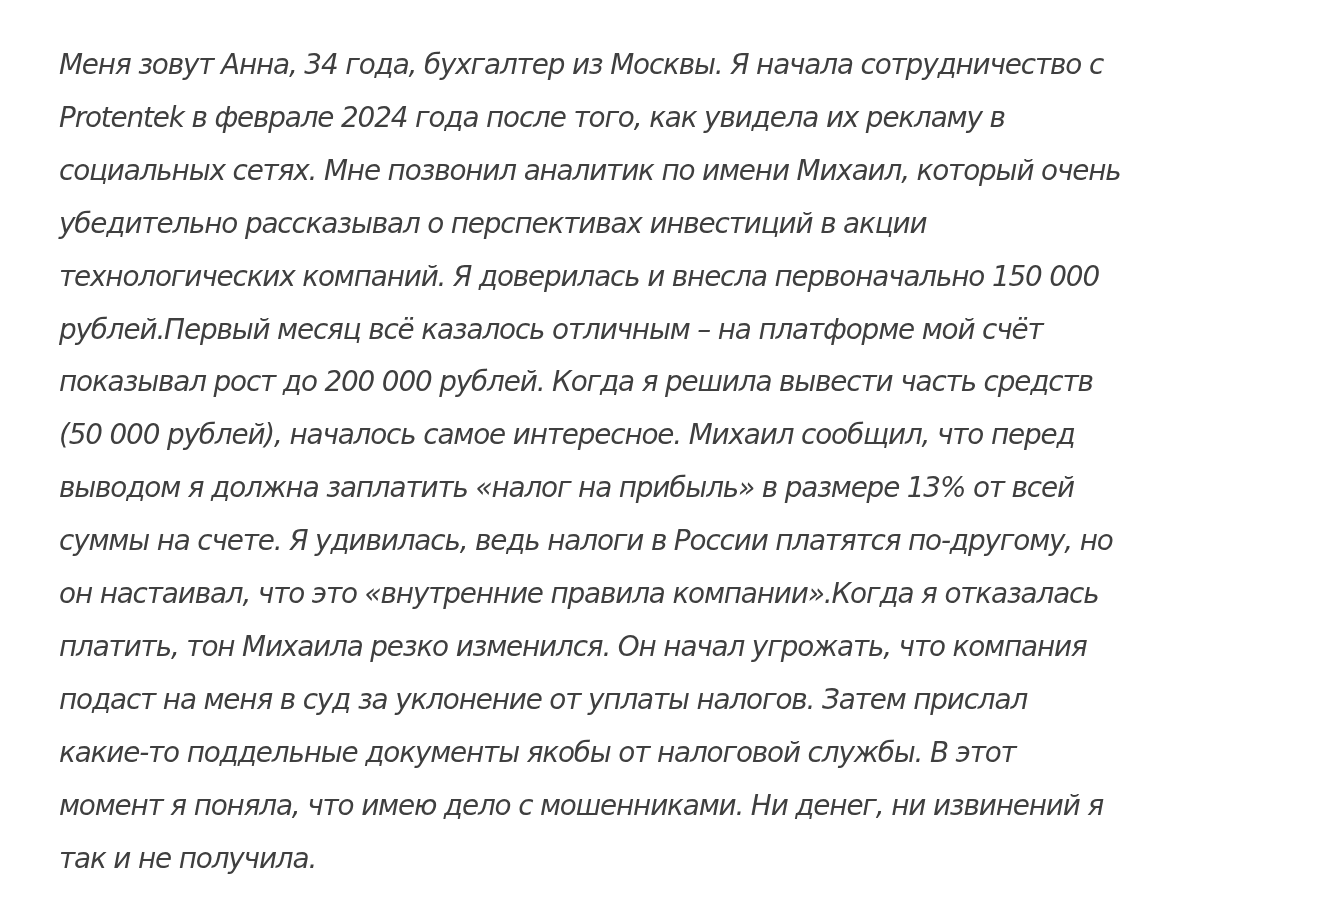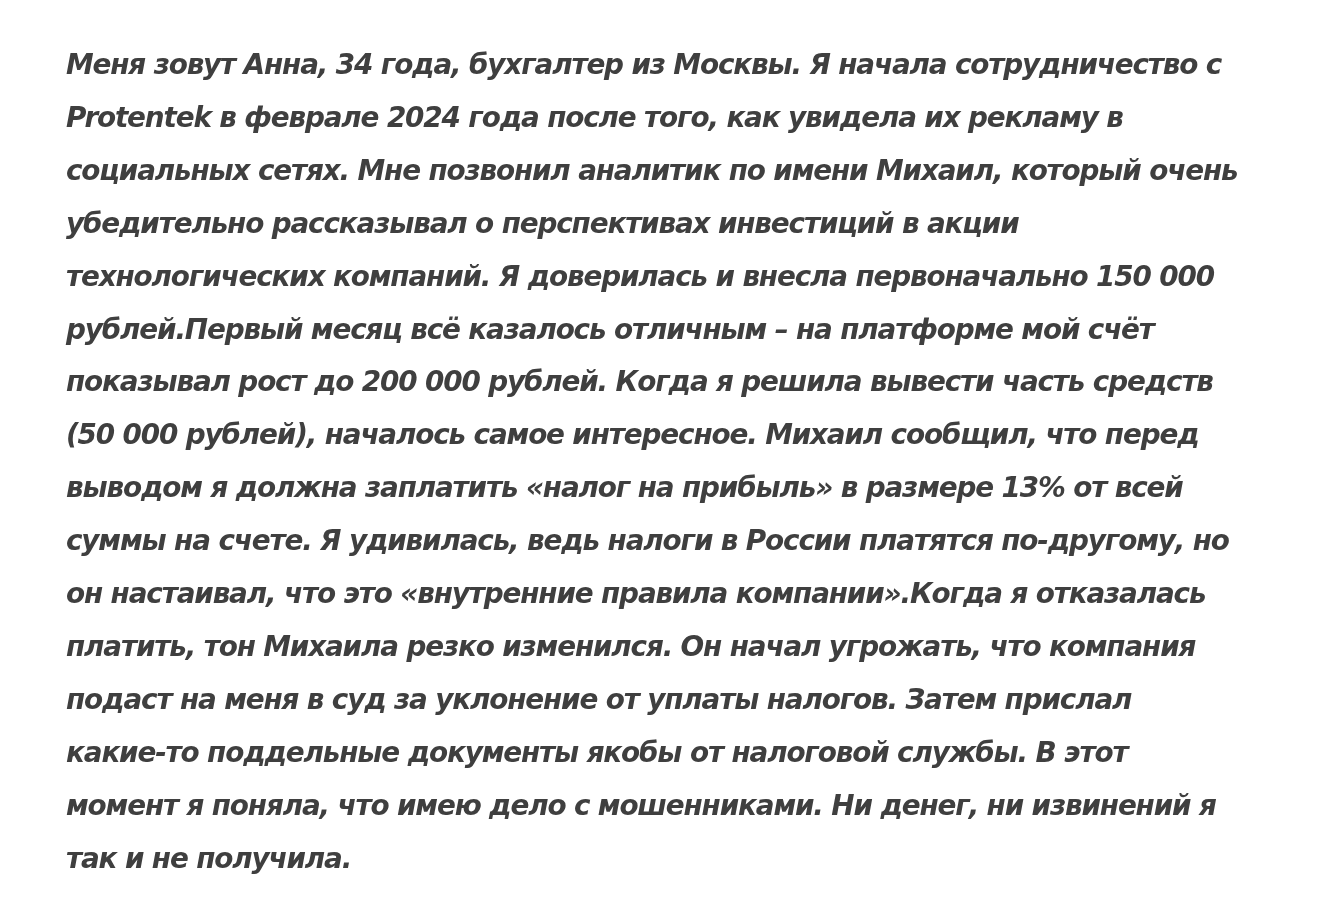--- a/index.html
+++ b/index.html
@@ -8,24 +8,23 @@
       background: #ffffff;
     }
     body {
       width: 1332px;
       height: 920px;
       overflow: hidden;
       position: relative;
     }
     .article {
       position: absolute;
-      left: 66px;
+      left: 59px;
       top: 38px;
       width: 1240px;
-      font-weight: bold;
     }
     .line {
       display: block;
       white-space: nowrap;
       font-family: "DejaVu Sans", sans-serif;
       font-style: italic;
       font-size: 29px;
       letter-spacing: -1.2px;
       line-height: 52.9px;
       color: #3f3f3f;

